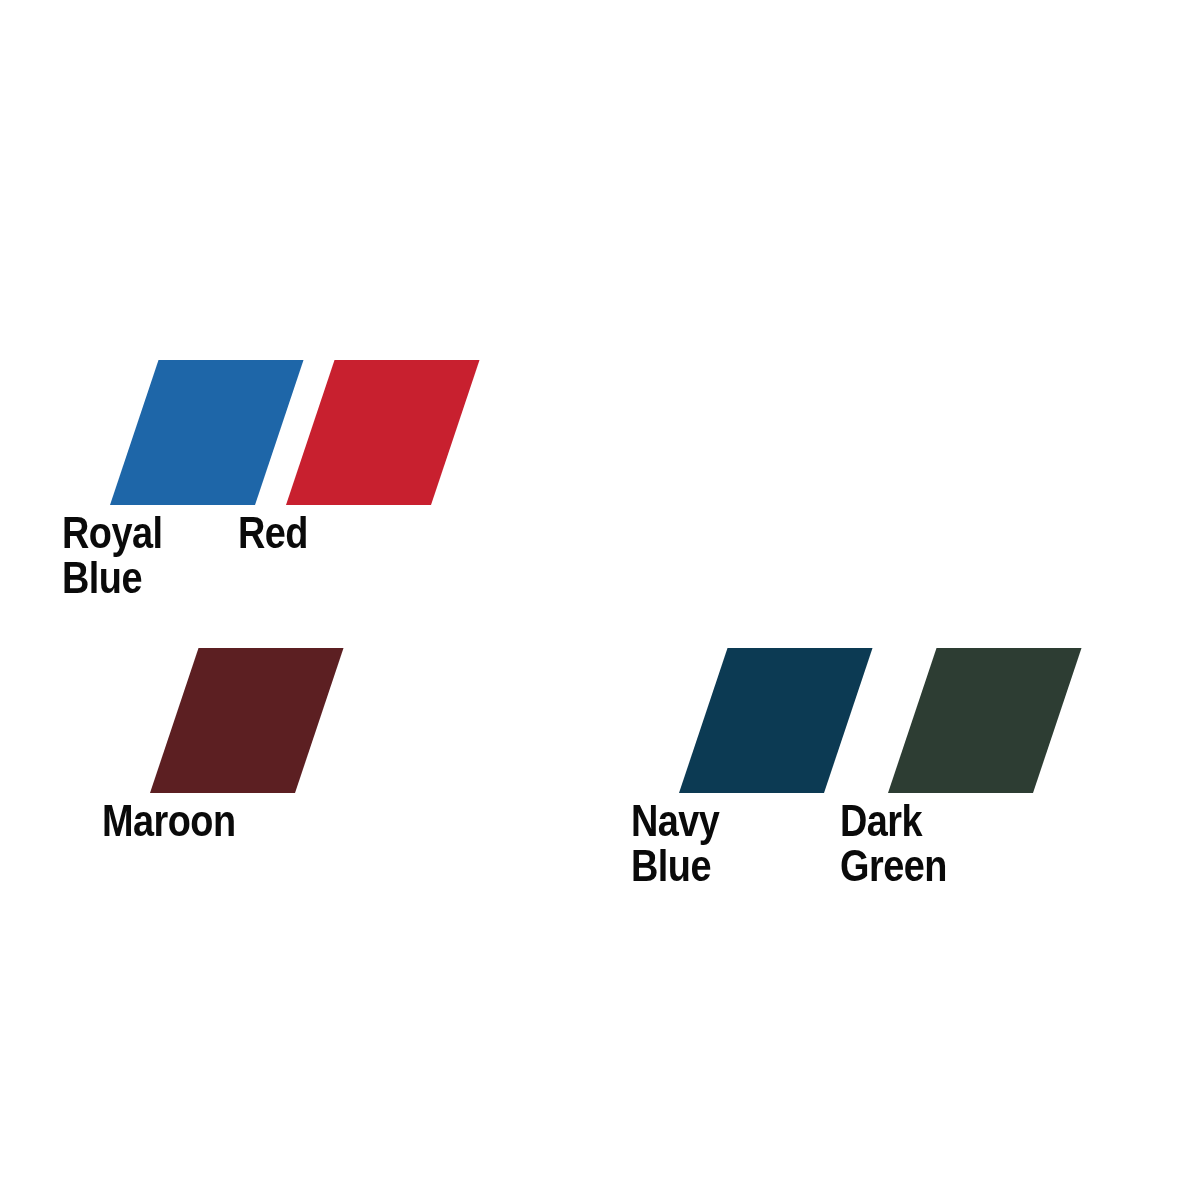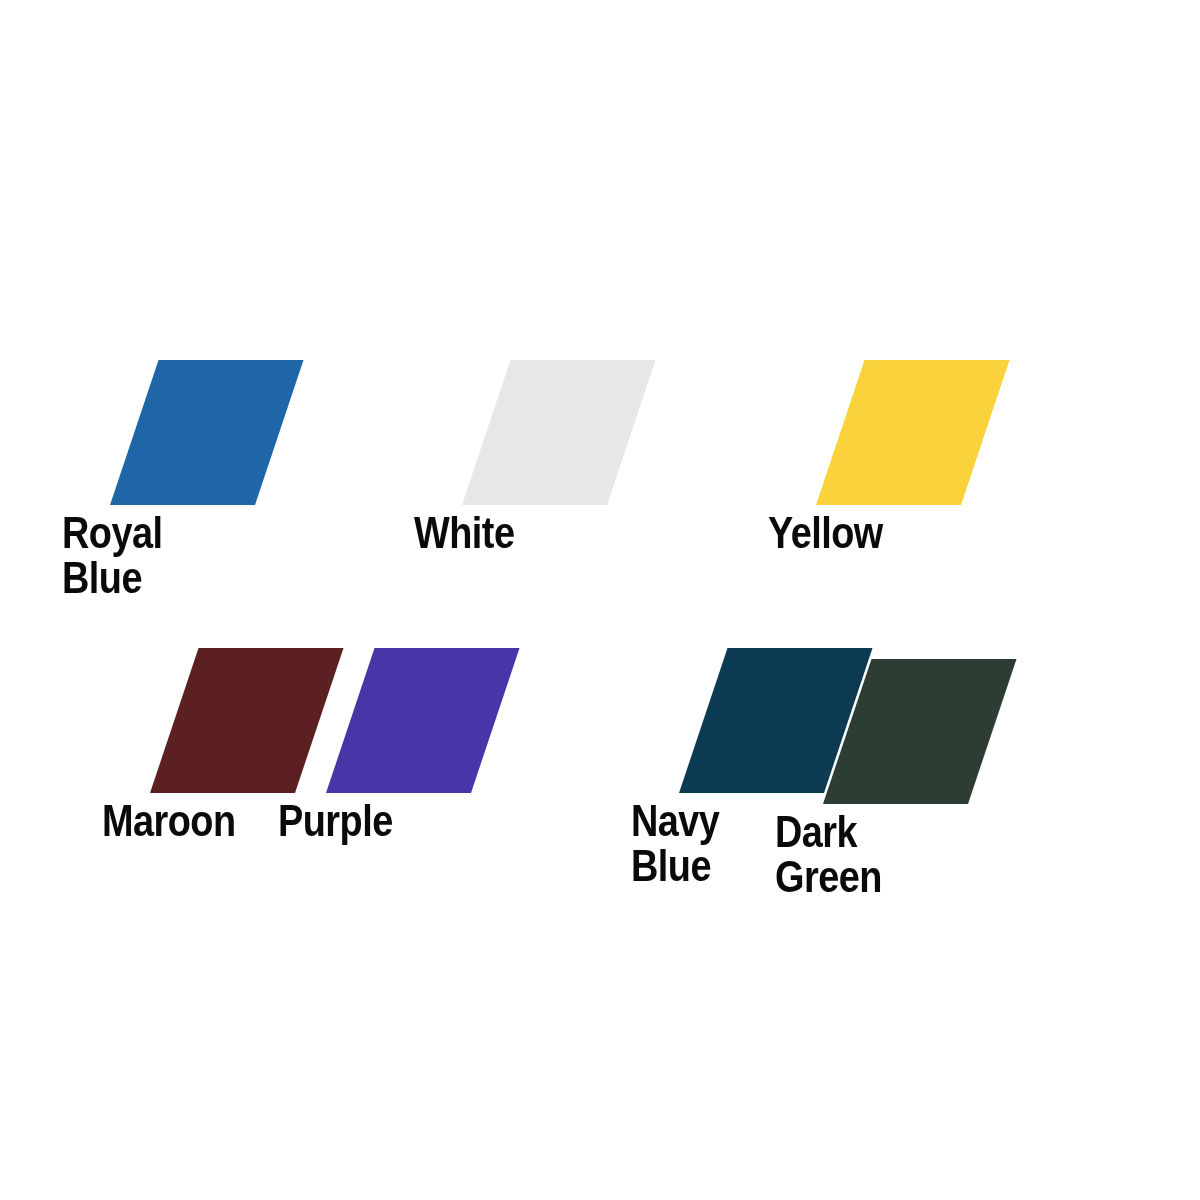--- a/index.html
+++ b/index.html
@@ -77,64 +77,56 @@
   #cell-white      { left: 462px; }
   #cell-orange     { left: 639px; }
   #cell-yellow     { left: 816px; }
   #cell-gray       { left: 993px; }
 
   
   #cell-maroon      { left: 150px; }
   #cell-purple      { left: 326px; }
   #cell-black       { left: 503px; }
   #cell-navy-blue   { left: 679px; }
-  #cell-dark-green  { left: 823px; margin-top: 11px; }
+  #cell-dark-green  { left: 888px; }
 
   
   .swatch-label { margin-left: -48px; }
 </style>
 </head>
 <body>
 
 <div id="swatch-board">
 
   <div class="swatch-row" id="row-1">
 
     <div class="swatch-cell" id="cell-royal-blue">
       <div class="swatch-chip" style="background: rgb(30, 102, 168);"></div>
       <div class="swatch-label">Royal
 Blue</div>
     </div>
 
-
-    <div class="swatch-cell" id="cell-white">
-      <div class="swatch-chip" style="background: rgb(230, 231, 233);"></div>
-      <div class="swatch-label">White</div>
+    <div class="swatch-cell" id="cell-red">
+      <div class="swatch-chip" style="background: rgb(200, 32, 47);"></div>
+      <div class="swatch-label">Red</div>
     </div>
 
 
-    <div class="swatch-cell" id="cell-yellow">
-      <div class="swatch-chip" style="background: rgb(250, 211, 60);"></div>
-      <div class="swatch-label">Yellow</div>
-    </div>
+
 
 
   </div>
 
   <div class="swatch-row" id="row-2">
 
     <div class="swatch-cell" id="cell-maroon">
       <div class="swatch-chip" style="background: rgb(92, 31, 34);"></div>
       <div class="swatch-label">Maroon</div>
     </div>
 
-    <div class="swatch-cell" id="cell-purple">
-      <div class="swatch-chip" style="background: rgb(74, 53, 168);"></div>
-      <div class="swatch-label">Purple</div>
-    </div>
 
 
     <div class="swatch-cell" id="cell-navy-blue">
       <div class="swatch-chip" style="background: rgb(12, 58, 83);"></div>
       <div class="swatch-label">Navy
 Blue</div>
     </div>
 
     <div class="swatch-cell" id="cell-dark-green">
       <div class="swatch-chip" style="background: rgb(45, 61, 51);"></div>

